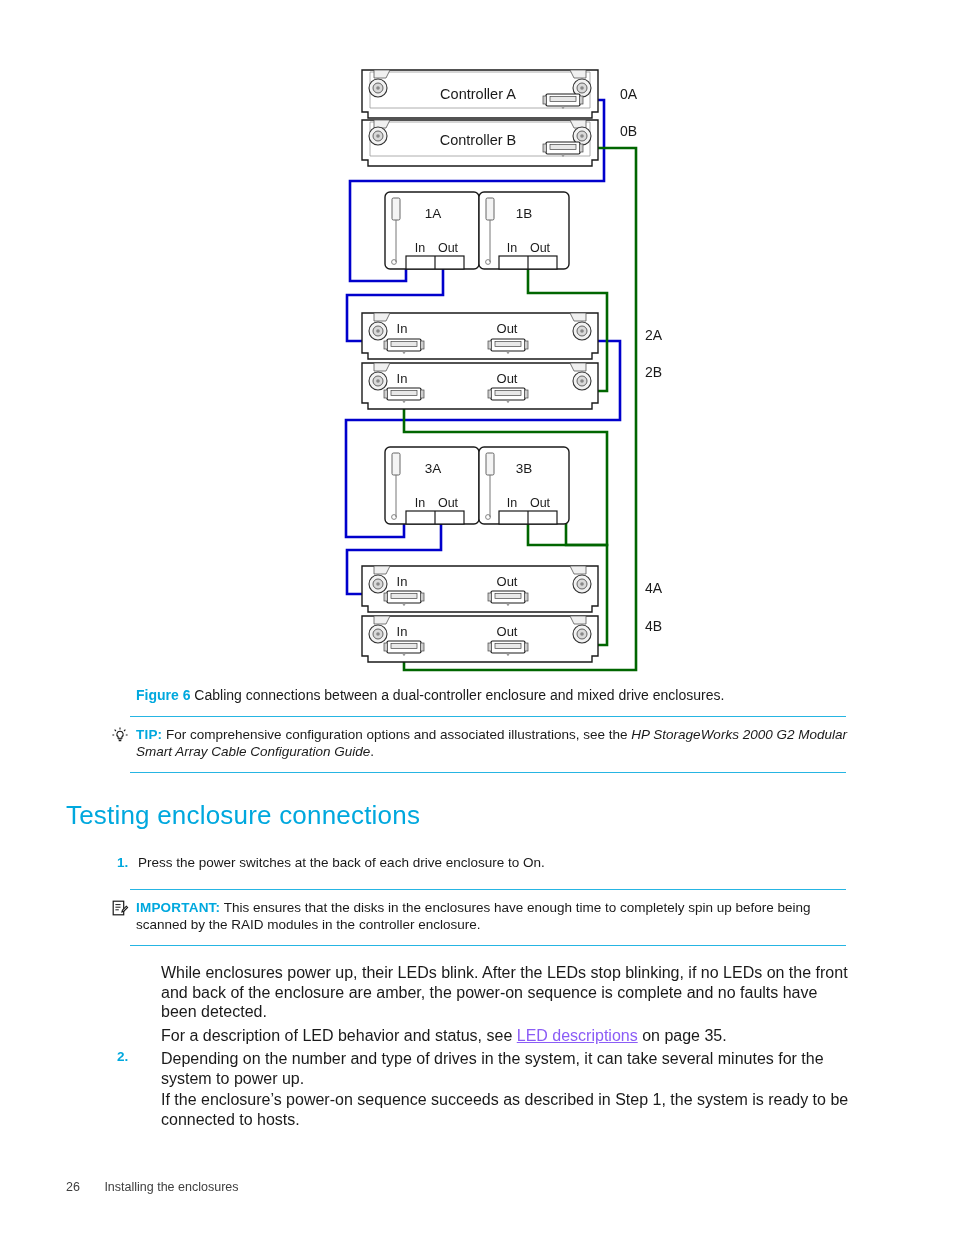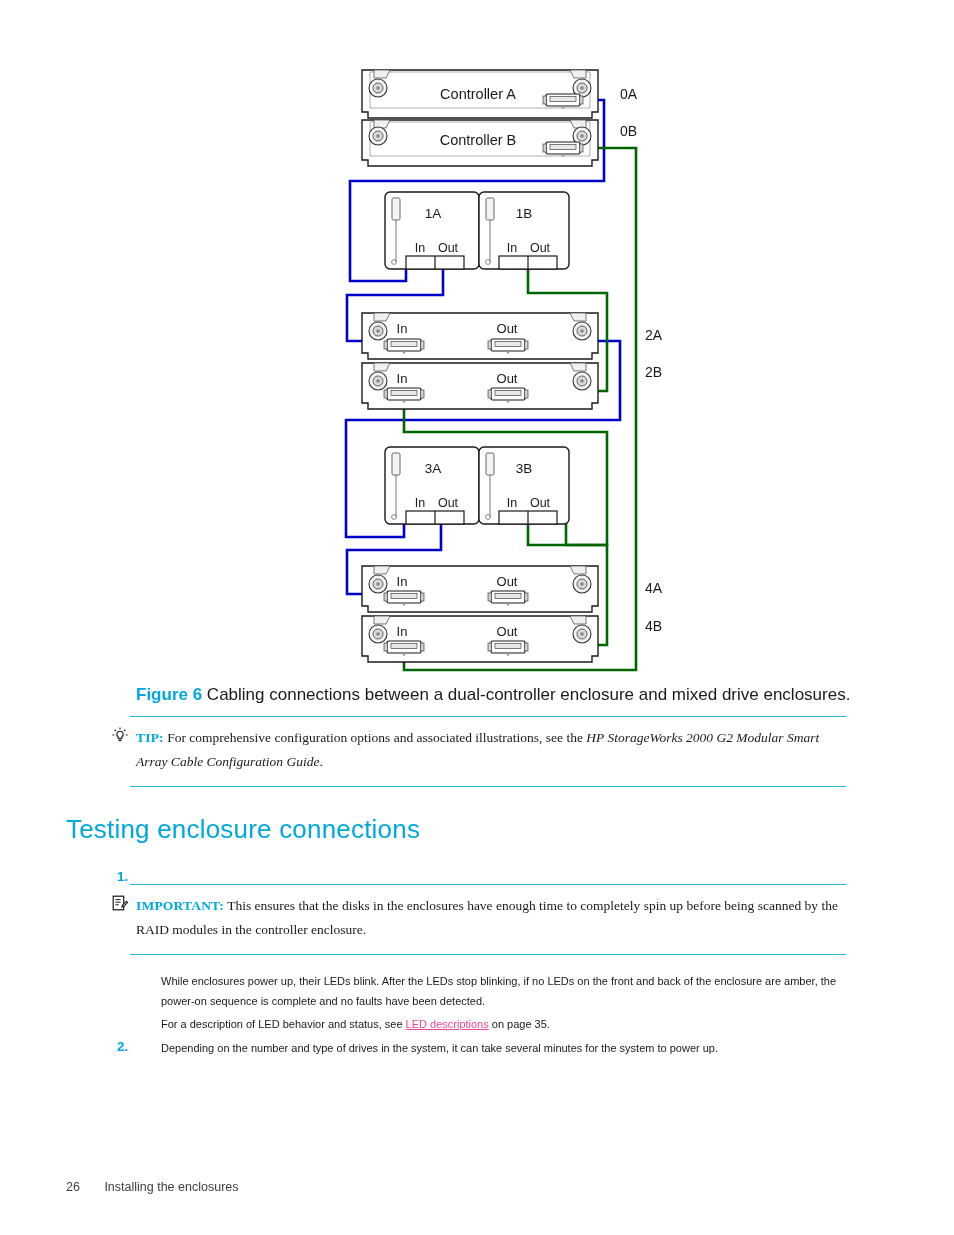--- a/index.html
+++ b/index.html
@@ -15,41 +15,40 @@
 
   
   .figure-area{position:absolute;left:0;top:0;width:954px;height:690px;text-align:center;}
   .fig-svg{position:absolute;left:0;top:0;}
 
   
   .content{position:absolute;left:0;top:686px;width:954px;}
 
   .fig-caption{
     margin:0 0 0 136px;
-    font-size:17px;
+    font-size:14px;
     line-height:18px;
     color:#1a1a1a;
     width:720px;
   }
   .fig-caption .fignum{color:#00a8de;font-weight:bold;}
 
   .rule{
     height:1px;background:#00a8de;opacity:.85;
     margin:12px 0 0 136px;width:710px;
   }
   .rule.wide{margin-left:130px;width:716px;}
   .rule.left{margin-left:130px;width:716px;}
 
   .note{
     position:relative;
     margin:9px 0 0 136px;
     width:712px;
     font-size:13.5px;
-    line-height:24px;
-    font-family:Liberation Serif, serif;
+    line-height:17px;
   }
   .note .noteicon{
     position:absolute;left:-25px;top:0px;width:20px;height:18px;
   }
   .note .notelabel{color:#00a8de;font-weight:bold;letter-spacing:.2px;}
   .note .ital{font-style:italic;}
 
   h1.section-title{
     margin:27px 0 12px 66px;
     font-size:26px;
@@ -67,25 +66,25 @@
     line-height:19px;
     padding-top:10px;
   }
   .step .num{
     position:absolute;left:-21px;top:10px;
     color:#00a8de;font-weight:bold;font-size:13.5px;
   }
   .para{
     margin:4px 0 0 161px;
     width:690px;
-    font-size:11px;
+    font-size:16px;
     line-height:19.5px;
   }
   .para.tight{margin-top:2px;}
-  .link{color:#ec4899;}
+  .link{color:#8b5cf6;}
 
   .footer{
     position:absolute;left:66px;top:1180px;
     font-size:12.5px;color:#404040;
   }
   .footer .pageno{margin-right:21px;}
   .footer span{display:inline-block;}
 </style>
 </head>
 <body>
@@ -320,20 +319,21 @@
       <span>For comprehensive configuration options and associated illustrations, see the </span><span class="ital">HP StorageWorks 2000 G2 Modular Smart Array Cable Configuration Guide</span><span>.</span>
     </div>
 
     <div class="rule wide"></div>
 
     <h1 class="section-title">Testing enclosure connections</h1>
 
     <ol class="steps">
       <li class="step">
         <span class="num">1.</span>
+        <span>Press the power switches at the back of each drive enclosure to On.</span>
       </li>
     </ol>
 
     <div class="rule left" style="margin-top:17px;"></div>
 
     <div class="note">
       <span class="noteicon">
         <svg width="18" height="18" viewBox="0 0 18 18">
           <rect x="2.2" y="2.2" width="10.5" height="13.6" fill="none" stroke="#1a1a1a" stroke-width="1.2"></rect>
           <path d="M4.4 5.6 h5.2 M4.4 8.2 h5.2 M4.4 10.8 h3.4" stroke="#1a1a1a" stroke-width="1"></path>
@@ -353,20 +353,21 @@
     </p>
 
     <ol class="steps">
       <li class="step" style="padding-top:2px;">
         <span class="num" style="top:2px;">2.</span>
       </li>
     </ol>
 
     <p class="para tight">Depending on the number and type of drives in the system, it can take several minutes for the system to power up.</p>
 
+    <p class="para tight">If the enclosure’s power-on sequence succeeds as described in Step 1, the system is ready to be connected to hosts.</p>
   </div>
 
   <div class="footer">
     <span class="pageno">26</span>
     <span>Installing the enclosures</span>
   </div>
 
 </div>
 
 </body></html>

